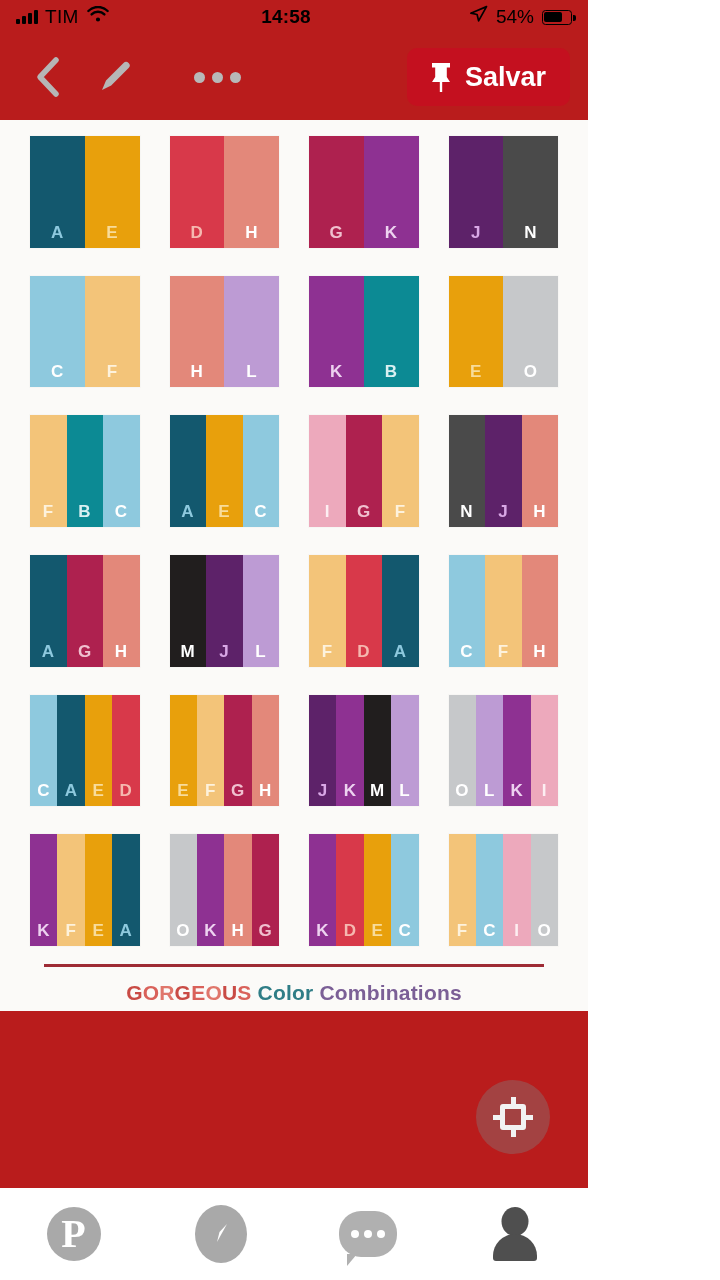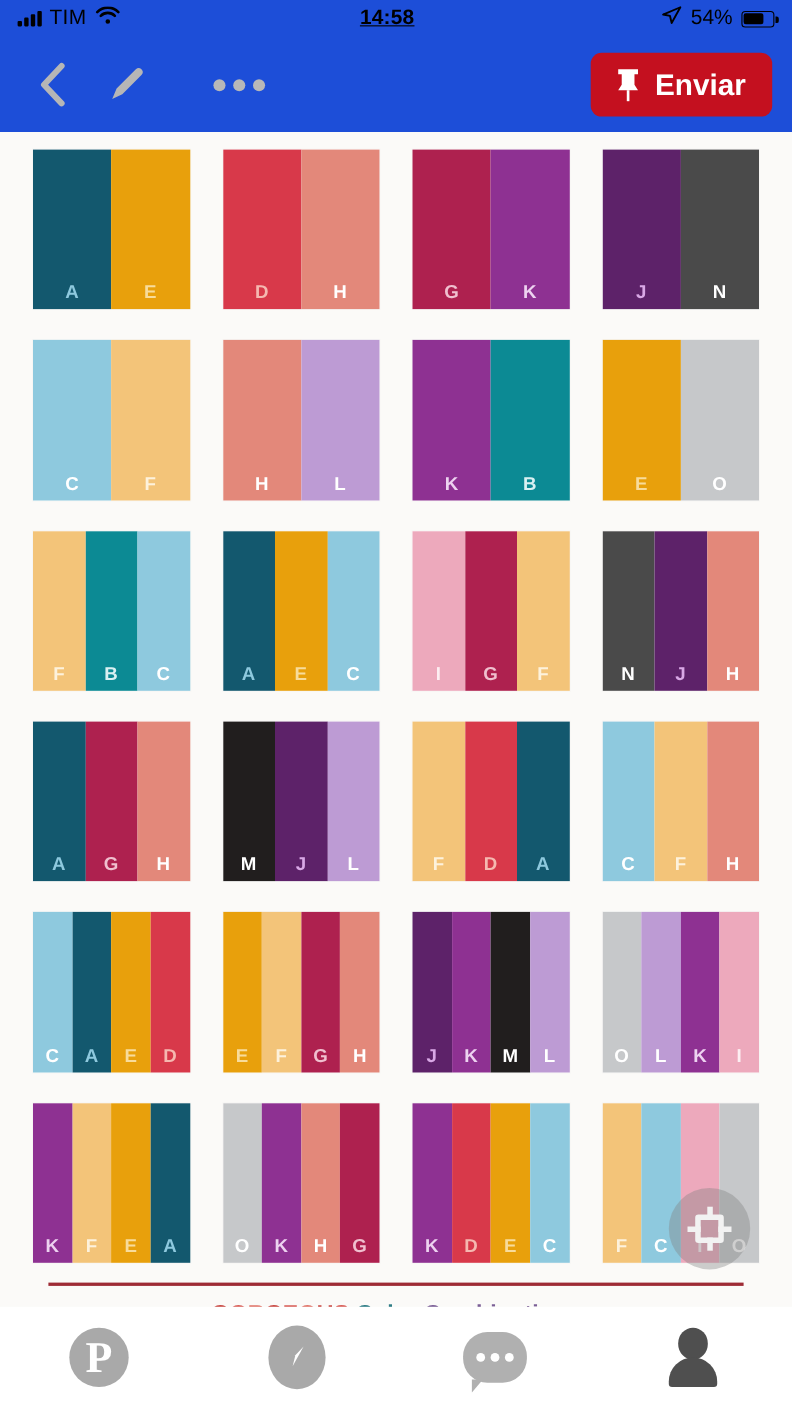--- a/index.html
+++ b/index.html
@@ -3,40 +3,40 @@
 <meta charset="utf-8">
 <title>Pinterest Pin</title>
 <style>
   * { box-sizing: border-box; margin: 0; padding: 0; }
   html, body {
     width: 720px; height: 1280px;
     background: #ffffff;
     font-family: "Liberation Sans", sans-serif;
     overflow: hidden;
   }
-  #screen { position: relative; width: 720px; height: 1280px; background: #1d4ed8; }
+  #screen { position: relative; width: 588px; height: 1280px; background: #b91c1c; }
 
   
   .statusbar {
     position: relative;
     height: 34px;
     display: flex; align-items: center;
     padding: 0 16px;
   }
   .sb-left { display: flex; align-items: center; gap: 7px; }
   .sb-bars { display: flex; align-items: flex-end; gap: 2px; height: 14px; }
   .sb-bars i { display: block; width: 4px; background: #000; border-radius: 1px; }
   .sb-bars i:nth-child(1) { height: 5px; }
   .sb-bars i:nth-child(2) { height: 8px; }
   .sb-bars i:nth-child(3) { height: 11px; }
   .sb-bars i:nth-child(4) { height: 14px; }
   .sb-carrier { font-size: 19px; font-weight: 400; color: #000; letter-spacing: .3px; }
   .sb-time {
     position: absolute; left: 0; right: 16px; text-align: center;
-    font-size: 19px; font-weight: 700; color: #000; letter-spacing: .2px; text-decoration: underline;
+    font-size: 19px; font-weight: 700; color: #000; letter-spacing: .2px;
   }
   .sb-right {
     margin-left: auto; display: flex; align-items: center; gap: 8px;
     font-size: 19px; font-weight: 400; color: #000;
   }
   .batt {
     position: relative; width: 30px; height: 15px;
     border: 1.8px solid #000; border-radius: 3.5px;
   }
   .batt::after {
@@ -261,21 +261,21 @@
     <div class="tb-dots">
       <span></span>
       <span></span>
       <span></span>
     </div>
     <button class="save-btn" style="background: rgb(196, 16, 31);">
       <svg width="24" height="32" viewBox="0 0 24 32">
         <path d="M3 2h18v4.5h-3.2V16L21 21H3l3.2-5V6.5H3z" fill="#fff"></path>
         <rect x="10.8" y="21" width="2.4" height="10" fill="#fff"></rect>
       </svg>
-      <span>Enviar</span>
+      <span>Salvar</span>
     </button>
   </div>
 
   <div class="pin-image">
     <div class="grid">
         <div class="card">
           <div class="swatch" style="background: rgb(19, 88, 110);">
             <span class="lbl" style="color: rgb(142, 201, 222);">A</span>
           </div>
           <div class="swatch" style="background: rgb(232, 160, 12);">

